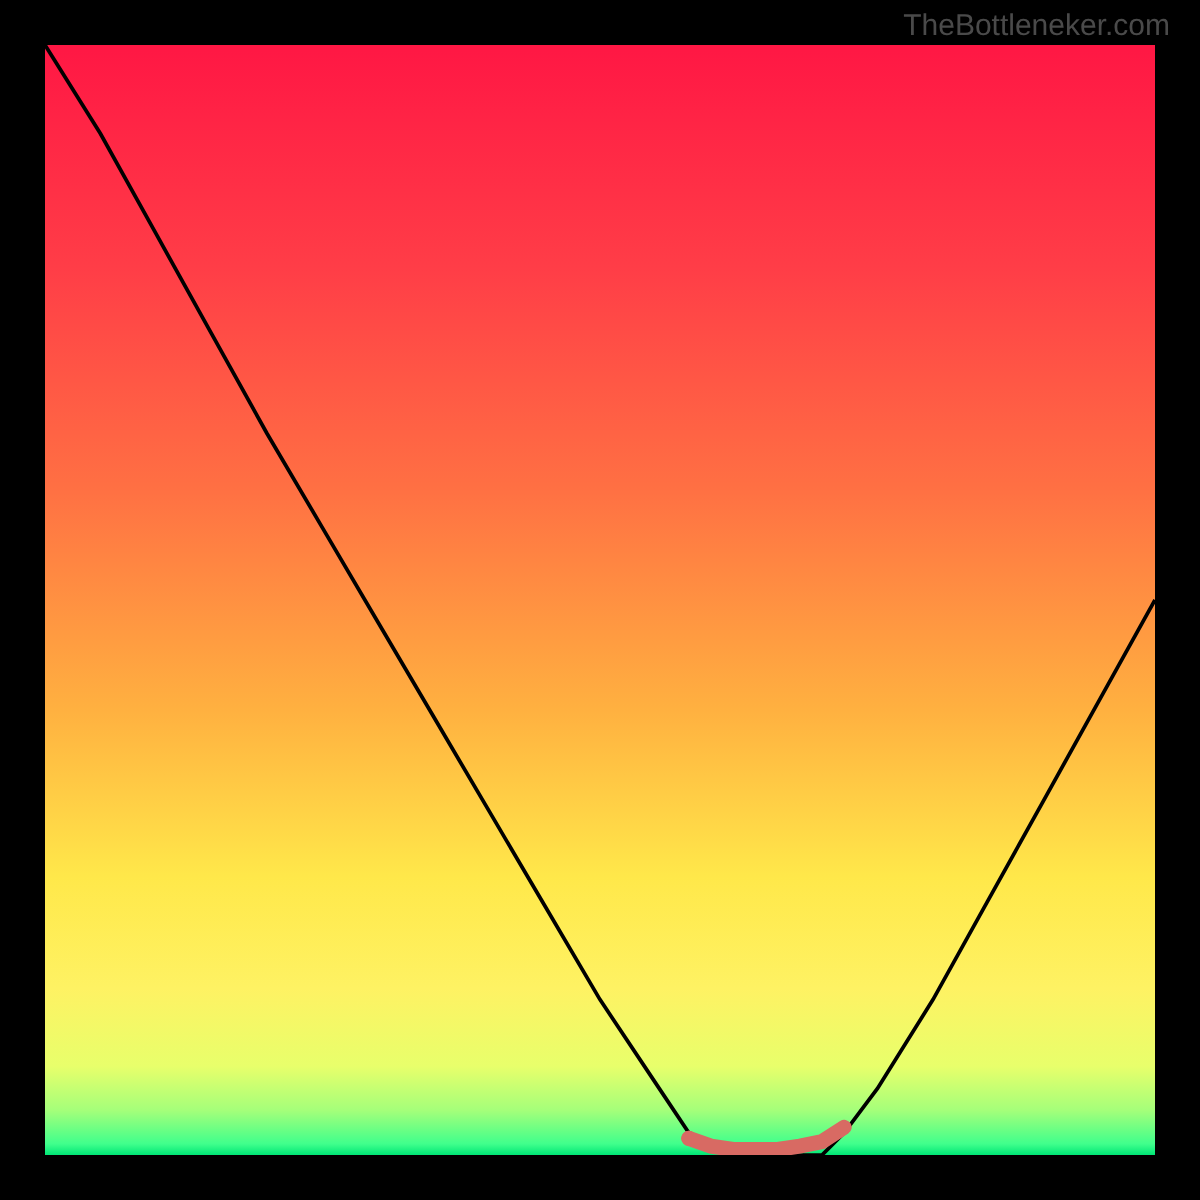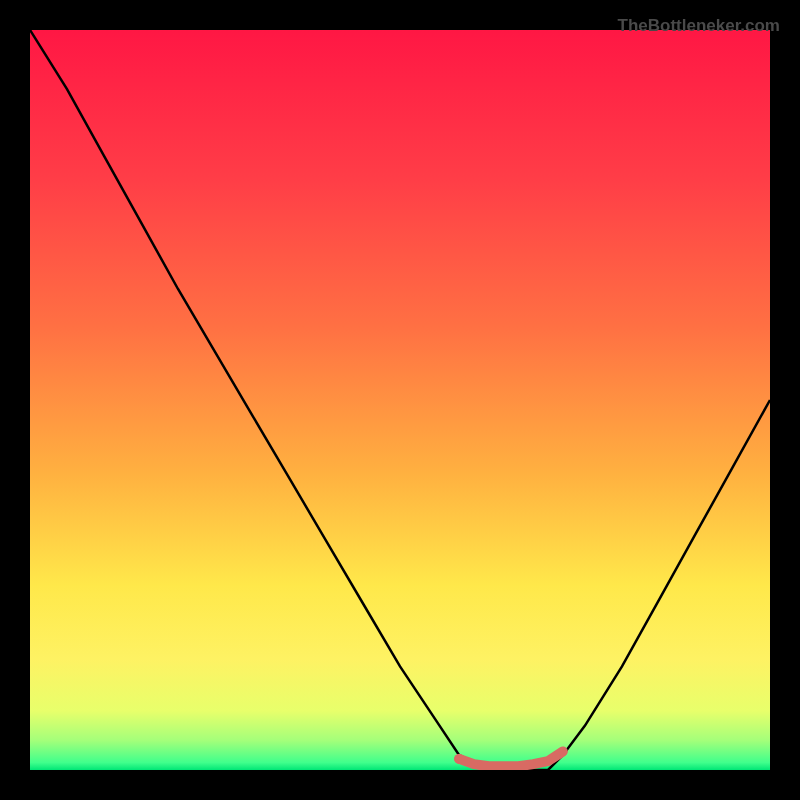--- a/index.html
+++ b/index.html
@@ -12,25 +12,25 @@
   }
   .chart-container {
     position: absolute;
     top: 0;
     left: 0;
     width: 800px;
     height: 800px;
   }
   .watermark {
     position: absolute;
-    top: 16px;
+    top: 6px;
     right: 20px;
     color: #4a4a4a;
-    font-size: 17px;
-    font-weight: bold;
+    font-size: 20px;
+    font-weight: normal;
     z-index: 10;
   }
   .plot-area {
     position: absolute;
     left: 30px;
     top: 30px;
     width: 740px;
     height: 740px;
   }
   .gradient-bg {

